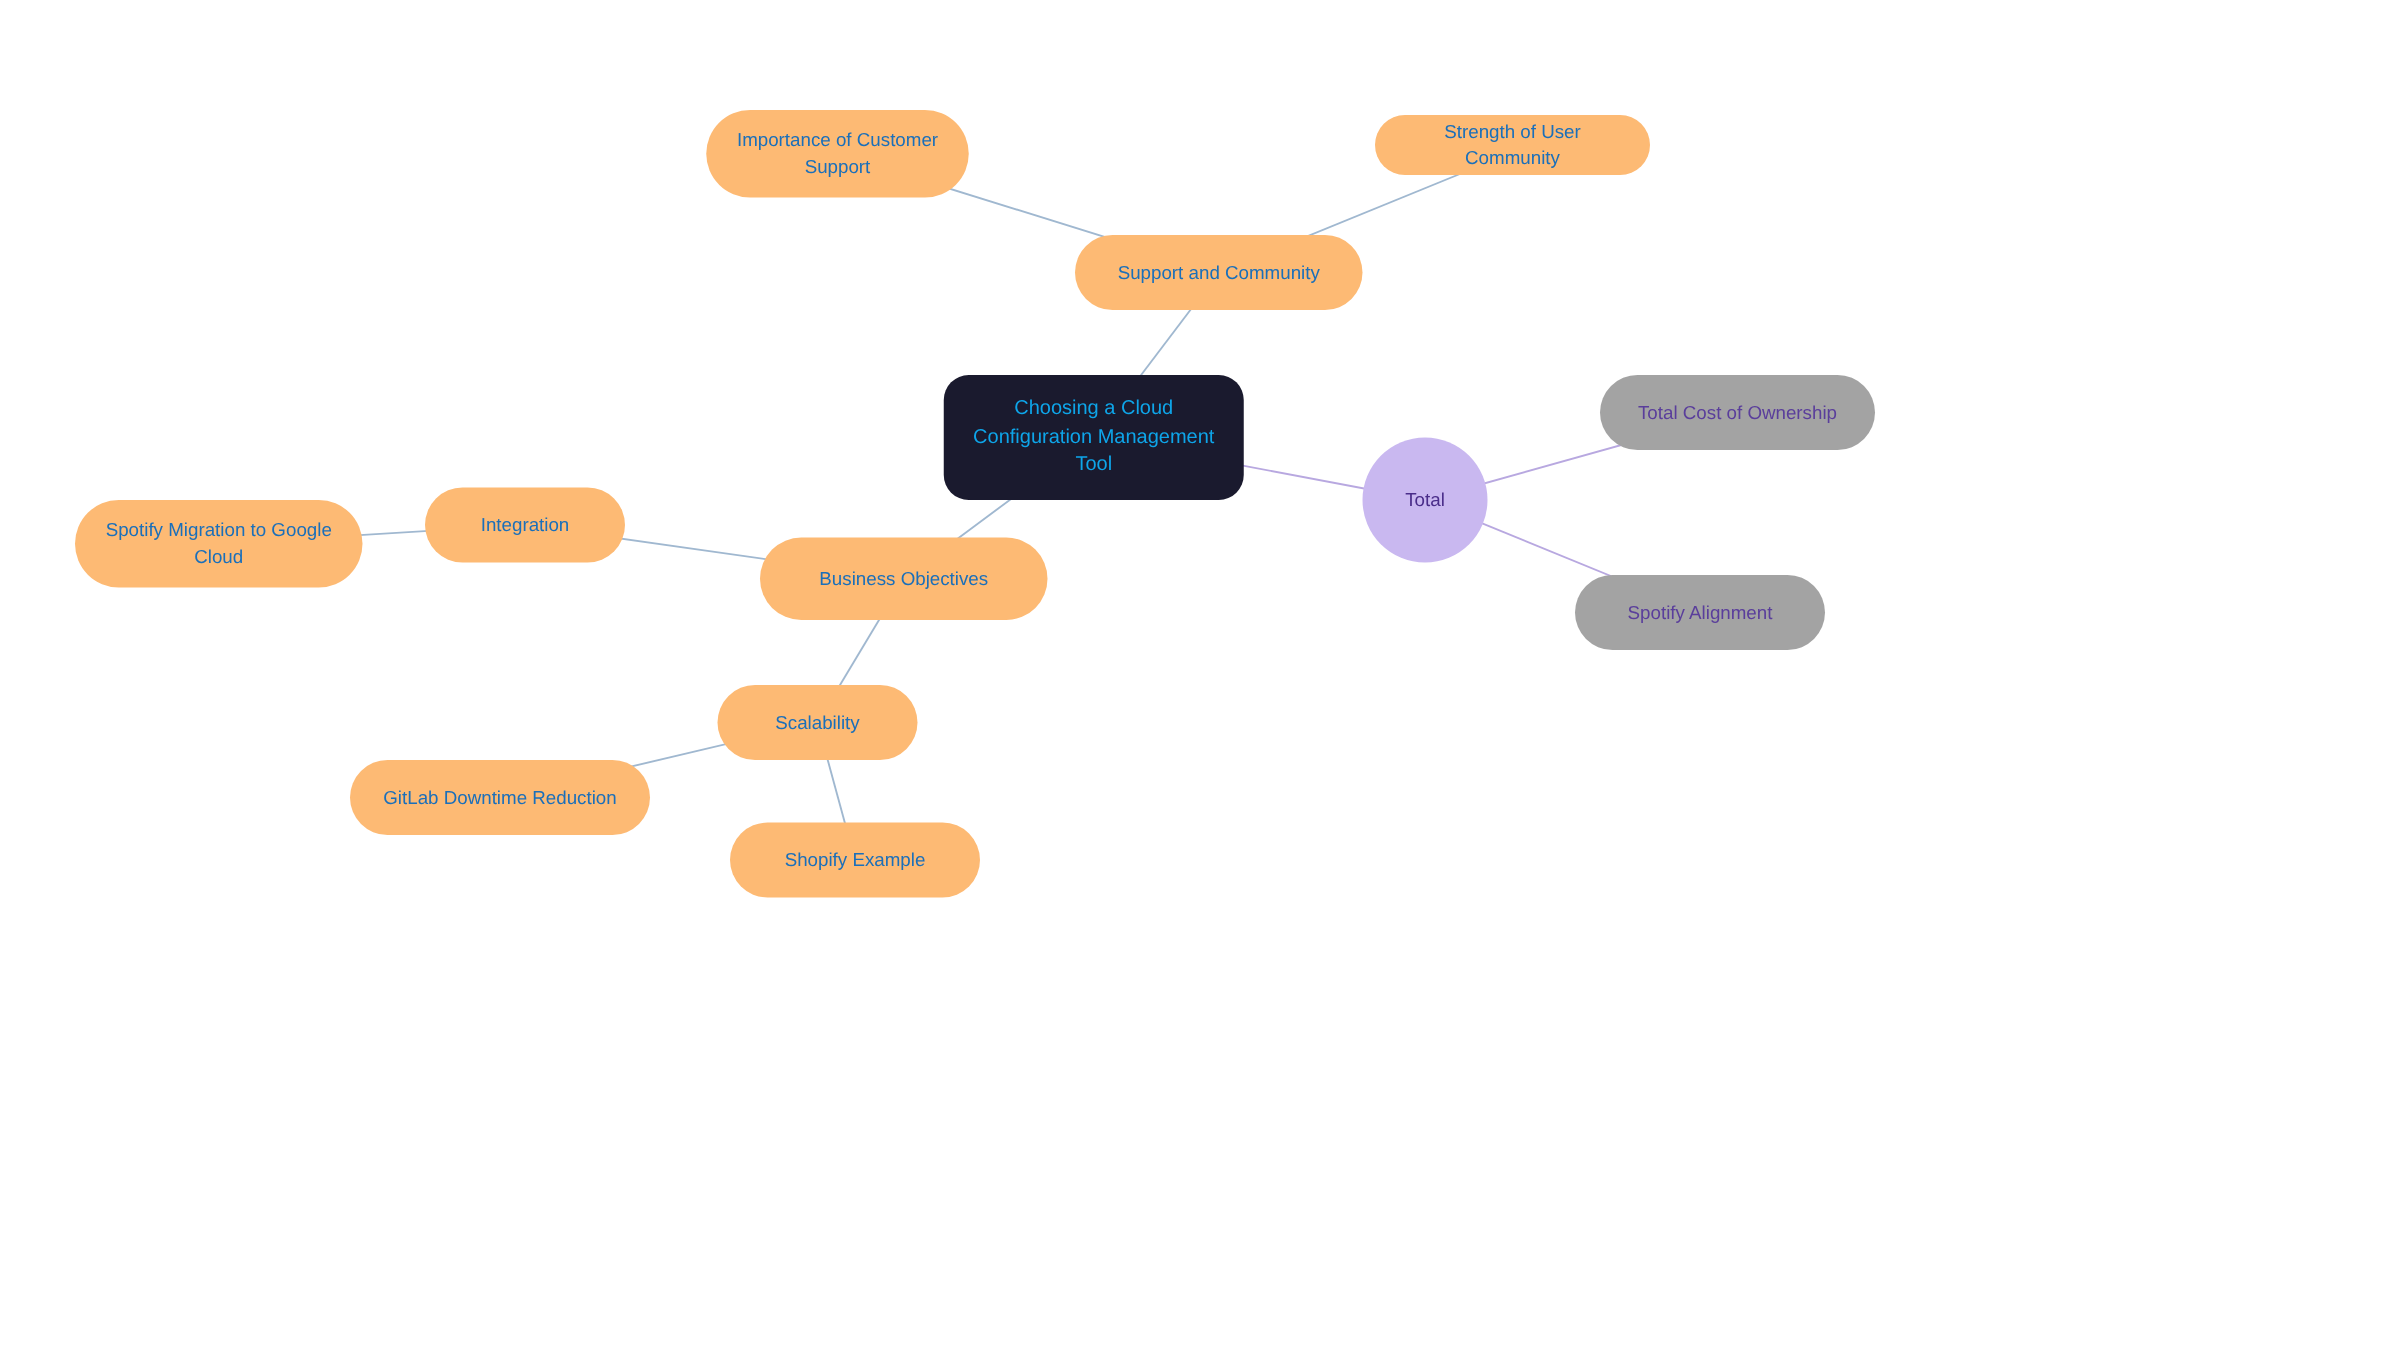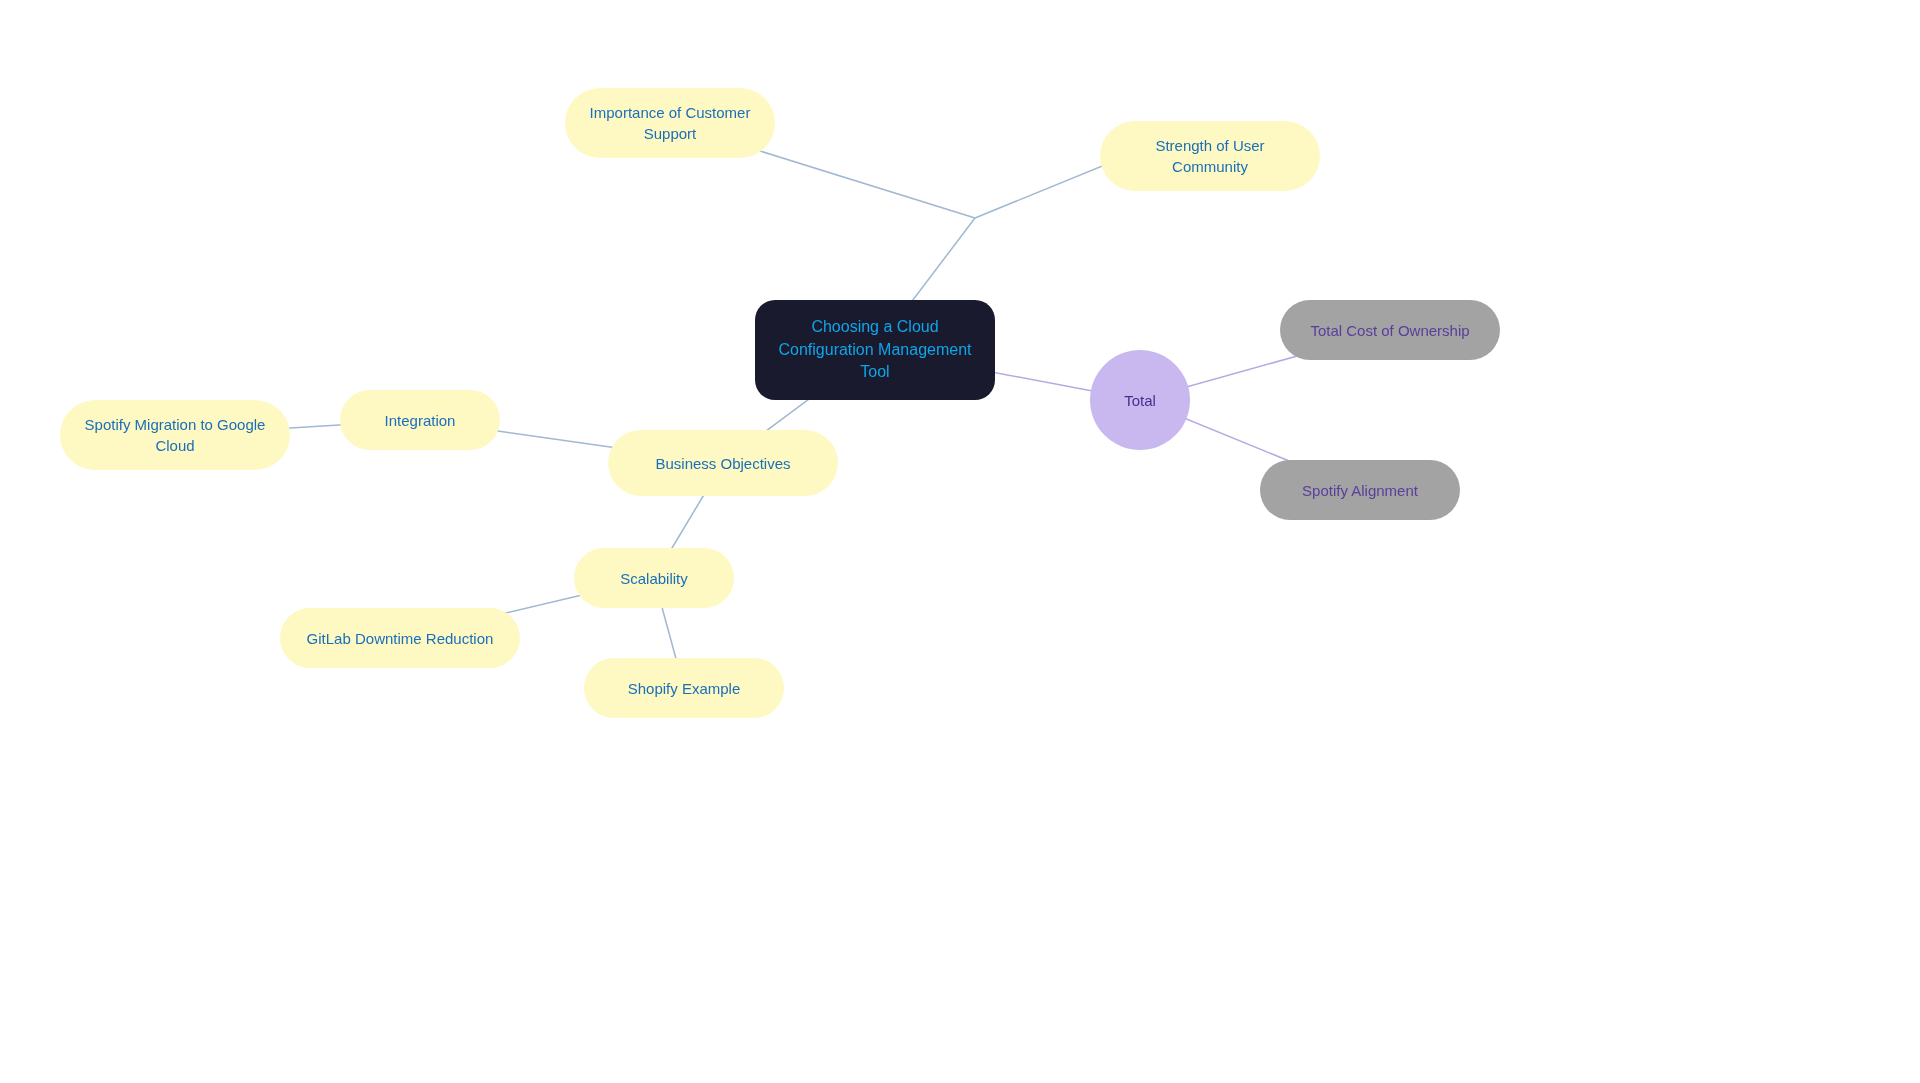--- a/index.html
+++ b/index.html
@@ -39,21 +39,21 @@
     .node-center {
       background: #1a1a2e;
       color: #0ea5e9;
       font-size: 16px;
       font-weight: 500;
       border-radius: 20px;
       width: 240px;
       height: 100px;
     }
     .node-blue {
-      background: #fef9c3;
+      background: #fdba74;
       color: #1a6fba;
       border: none;
     }
     .node-purple {
       background: #a3a3a3;
       color: #5a3e9b;
       border: none;
     }
     .node-purple-mid {
       background: #c9b8f0;
@@ -78,22 +78,23 @@
       <line x1="1140" y1="400" x2="1390" y2="330" stroke="#b8a8e0" stroke-width="1.5"></line>
       <line x1="1140" y1="400" x2="1360" y2="490" stroke="#b8a8e0" stroke-width="1.5"></line>
       <line x1="875" y1="350" x2="723" y2="463" stroke="#a0b8d0" stroke-width="1.5"></line>
       <line x1="723" y1="463" x2="420" y2="420" stroke="#a0b8d0" stroke-width="1.5"></line>
       <line x1="420" y1="420" x2="175" y2="435" stroke="#a0b8d0" stroke-width="1.5"></line>
       <line x1="723" y1="463" x2="654" y2="578" stroke="#a0b8d0" stroke-width="1.5"></line>
       <line x1="654" y1="578" x2="400" y2="638" stroke="#a0b8d0" stroke-width="1.5"></line>
       <line x1="654" y1="578" x2="684" y2="688" stroke="#a0b8d0" stroke-width="1.5"></line>
     </svg>
 <div class="node node-center" style="left: 755px; top: 300px; width: 240px; height: 100px; white-space: pre-line;">Choosing a Cloud<br>Configuration Management<br>Tool</div>
+    <div class="node node-blue" style="left: 860px; top: 188px; width: 230px; height: 60px;">Support and Community</div>
     <div class="node node-blue" style="left: 565px; top: 88px; width: 210px; height: 70px;">Importance of Customer Support</div>
-    <div class="node node-blue" style="left: 1100px; top: 92px; width: 220px; height: 70px; margin-top: 29px;">Strength of User Community</div>
+    <div class="node node-blue" style="left: 1100px; top: 92px; width: 220px; height: 48px;">Strength of User Community</div>
     <div class="node node-purple-mid" style="left: 1090px; top: 350px; width: 100px; height: 100px;">Total</div>
     <div class="node node-purple" style="left: 1280px; top: 300px; width: 220px; height: 60px;">Total Cost of Ownership</div>
     <div class="node node-purple" style="left: 1260px; top: 460px; width: 200px; height: 60px;">Spotify Alignment</div>
     <div class="node node-blue" style="left: 608px; top: 430px; width: 230px; height: 66px;">Business Objectives</div>
     <div class="node node-blue" style="left: 340px; top: 390px; width: 160px; height: 60px;">Integration</div>
     <div class="node node-blue" style="left: 60px; top: 400px; width: 230px; height: 70px;">Spotify Migration to Google Cloud</div>
     <div class="node node-blue" style="left: 574px; top: 548px; width: 160px; height: 60px;">Scalability</div>
     <div class="node node-blue" style="left: 280px; top: 608px; width: 240px; height: 60px; text-align: center;">GitLab Downtime Reduction</div>
     <div class="node node-blue" style="left: 584px; top: 658px; width: 200px; height: 60px;">Shopify Example</div>
   </div>

